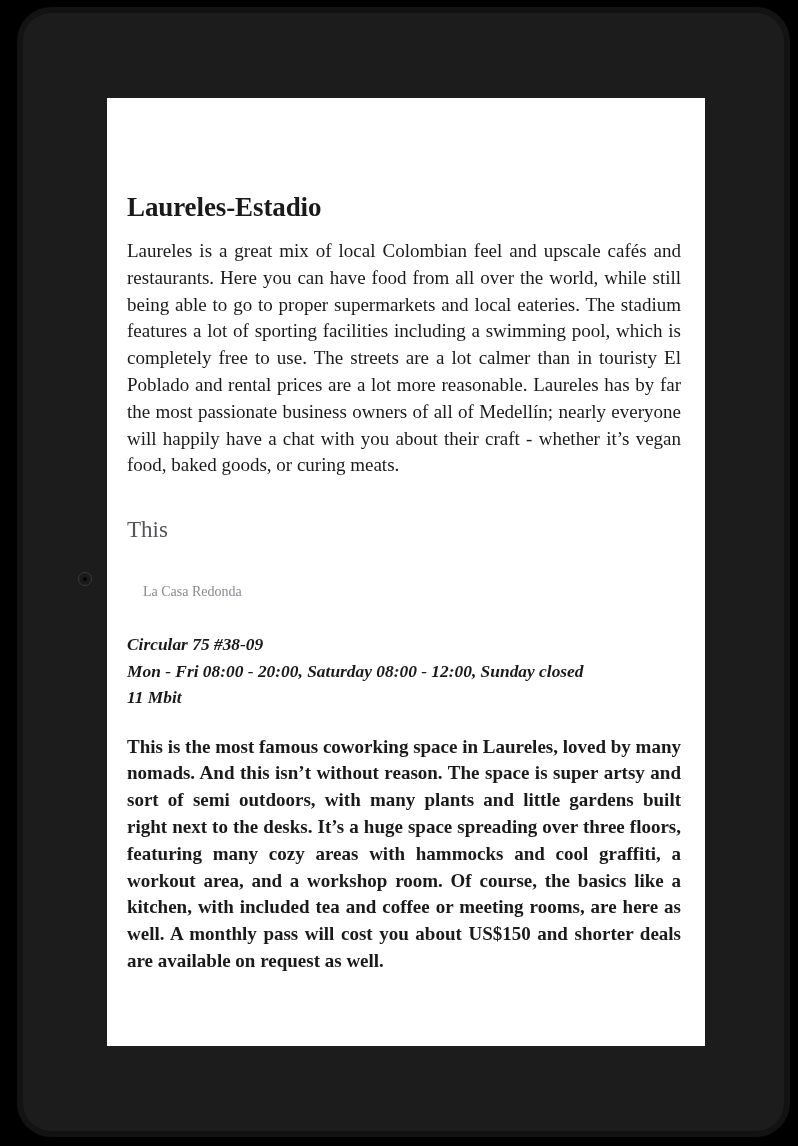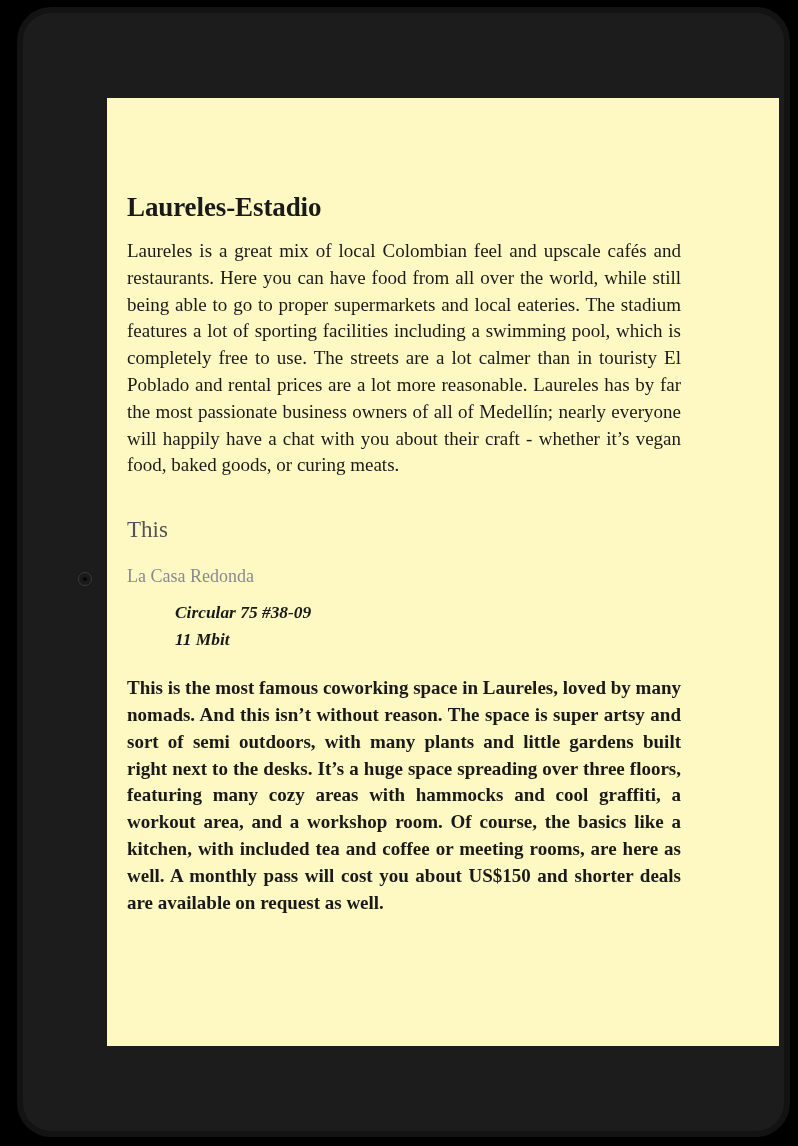--- a/index.html
+++ b/index.html
@@ -54,23 +54,23 @@
     height: 4px;
     border-radius: 50%;
     background: #050505;
   }
 
   
   #screen {
     position: absolute;
     left: 107px;
     top: 98px;
-    width: 672px;
+    width: 598px;
     height: 948px;
-    background: #fef9c3;
+    background: #ffffff;
     overflow: hidden;
   }
   #reader-content {
     position: absolute;
     left: 20px;
     top: 0;
     width: 554px;
   }
 
   
@@ -98,41 +98,40 @@
   .section-heading {
     margin: 0;
     padding-top: 36px;
     font-family: "Liberation Serif", serif;
     font-size: 23px;
     font-weight: 400;
     line-height: 30px;
     color: #53535a;
   }
   .venue-name {
-    margin: 0;
+    margin: 16px;
     padding-top: 18px;
     font-family: "Liberation Serif", serif;
-    font-size: 18px;
+    font-size: 14px;
     font-weight: 400;
     line-height: 26px;
     color: #8a8a90;
   }
   .venue-meta {
     margin: 0;
     padding-top: 10px;
     font-family: "Liberation Serif", serif;
     font-size: 17.4px;
     font-style: italic;
     font-weight: 600;
     line-height: 26.5px;
     color: #1a1a1a;
   }
   .venue-meta-line {
     display: block;
-    margin-left: 48px;
   }
   .body-paragraph.after-meta {
     padding-top: 23px;
     font-weight: bold;
   }
 </style>
 </head>
 <body>
 
 <div id="device-frame">
@@ -146,19 +145,20 @@
     <h1 class="doc-title">Laureles-Estadio</h1>
 
     <p class="body-paragraph">Laureles is a great mix of local Colombian feel and upscale cafés and restaurants. Here you can have food from all over the world, while still being able to go to proper supermarkets and local eat­eries. The stadium features a lot of sporting facilities including a swimming pool, which is completely free to use. The streets are a lot calmer than in touristy El Poblado and rental prices are a lot more reasonable. Laureles has by far the most passionate business owners of all of Medellín; nearly everyone will happily have a chat with you about their craft - whether it’s vegan food, baked goods, or curing meats.</p>
 
     <h2 class="section-heading">This</h2>
 
     <h3 class="venue-name">La Casa Redonda</h3>
 
     <div class="venue-meta">
       <span class="venue-meta-line">Circular 75 #38-09</span>
+      <span class="venue-meta-line">Mon - Fri 08:00 - 20:00, Saturday 08:00 - 12:00, Sunday closed</span>
       <span class="venue-meta-line">11 Mbit</span>
     </div>
 
     <p class="body-paragraph after-meta">This is the most famous coworking space in Laureles, loved by many nomads. And this isn’t without reason. The space is super artsy and sort of semi outdoors, with many plants and little gar­dens built right next to the desks. It’s a huge space spreading over three floors, featuring many cozy areas with hammocks and cool graffiti, a workout area, and a workshop room. Of course, the ba­sics like a kitchen, with included tea and coffee or meeting rooms, are here as well. A monthly pass will cost you about US$150 and shorter deals are available on request as well.</p>
 
   </article>
 </div>
 
 </body></html>

